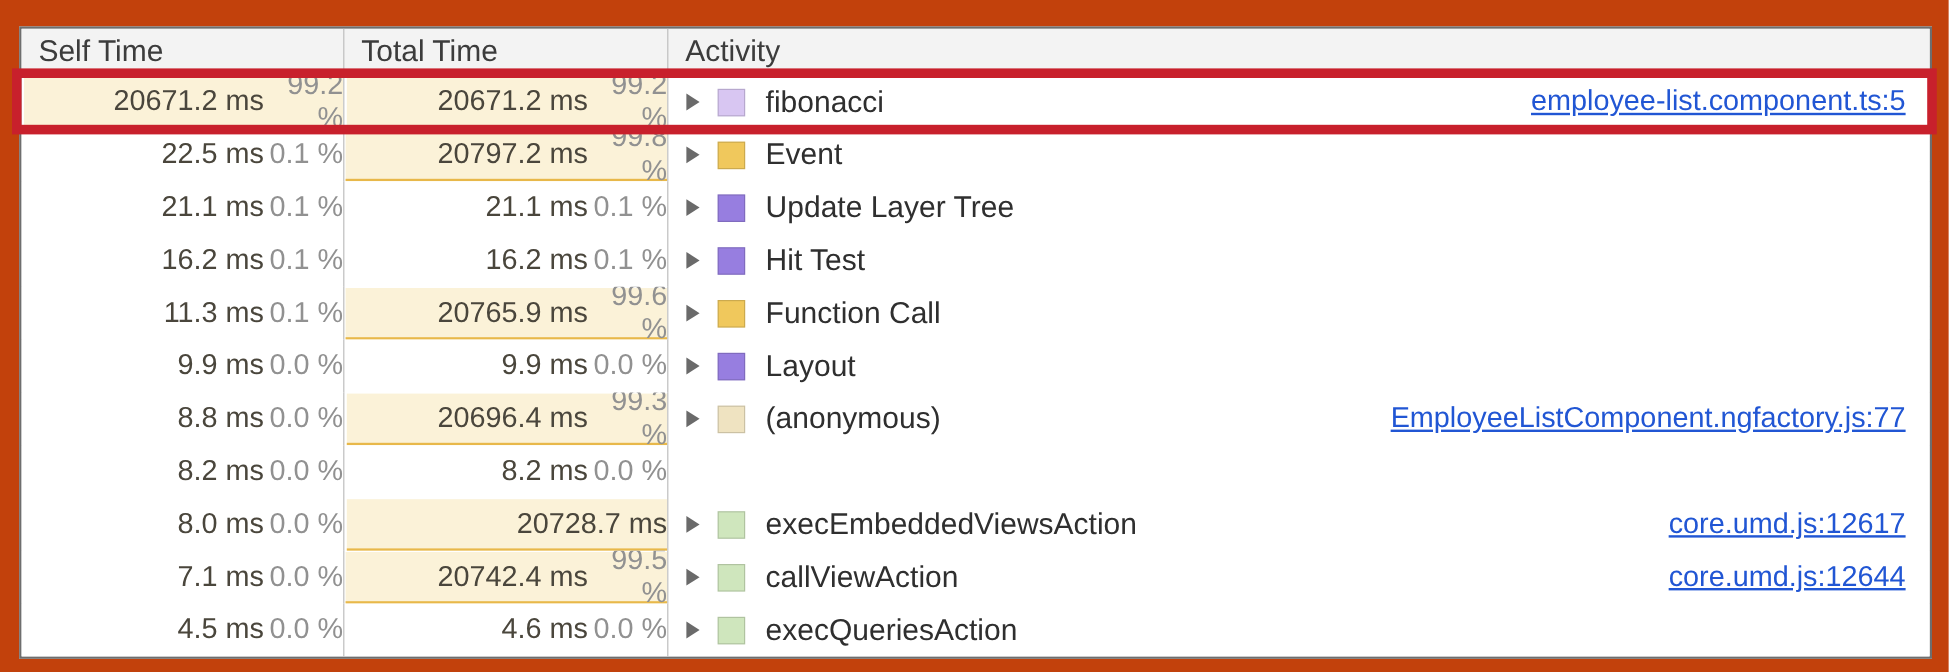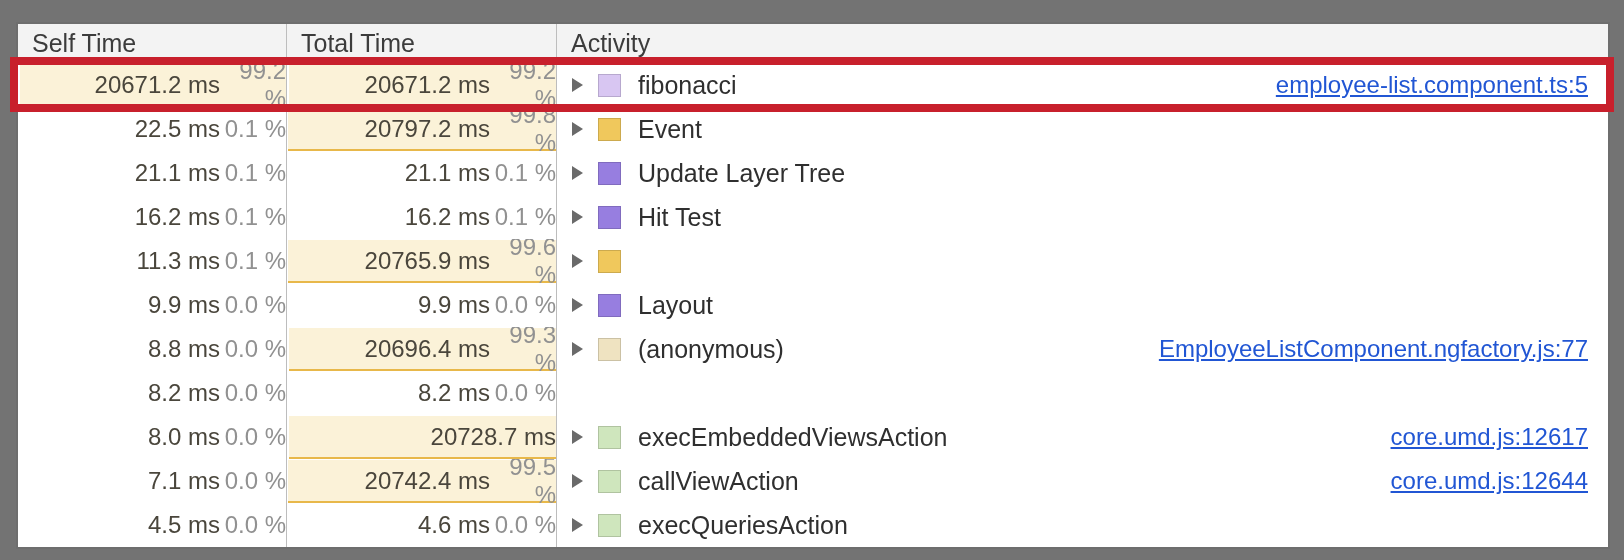--- a/index.html
+++ b/index.html
@@ -1,17 +1,17 @@
 <!DOCTYPE html>
 <html><head>
 <meta charset="utf-8">
 <style>
   html, body { margin: 0; padding: 0; background: #ffffff; }
   body { font-family: "Liberation Sans", sans-serif; }
-  .stage { position: relative; width: 1624px; height: 560px; background: #737373; overflow: hidden; }
+  .stage { position: relative; width: 1624px; height: 560px; background: #c2410c; overflow: hidden; }
 
   .datagrid {
     position: absolute; left: 16px; top: 22px; width: 1594px;
     border: 2px solid #6e6e6e; box-sizing: border-box;
     display: flex; flex-direction: column; background: #fff;
   }
 
   .header-row { display: flex; height: 38px; background: #f3f3f3; border-bottom: 1px solid #d6d6d6; flex: none; }
   .hcell { box-sizing: border-box; display: flex; align-items: center; padding-left: 14px;
            font-size: 25px; color: #3c3c3c; }
@@ -141,20 +141,21 @@
         <span class="pct">0.1 %</span>
       </div>
       <div class="num-cell col-total vsep">
         <div class="bar" style="width: 99.6%;"></div>
         <span class="ms">20765.9 ms</span>
         <span class="pct">99.6 %</span>
       </div>
       <div class="act-cell col-act">
         <div class="tri"></div>
         <div class="swatch" style="background: rgb(240, 200, 92);"></div>
+        <span class="act-label">Function Call</span>
 
       </div>
     </div>
         <div class="row">
       <div class="num-cell col-self vsep">
 
         <span class="ms">9.9 ms</span>
         <span class="pct">0.0 %</span>
       </div>
       <div class="num-cell col-total vsep">

